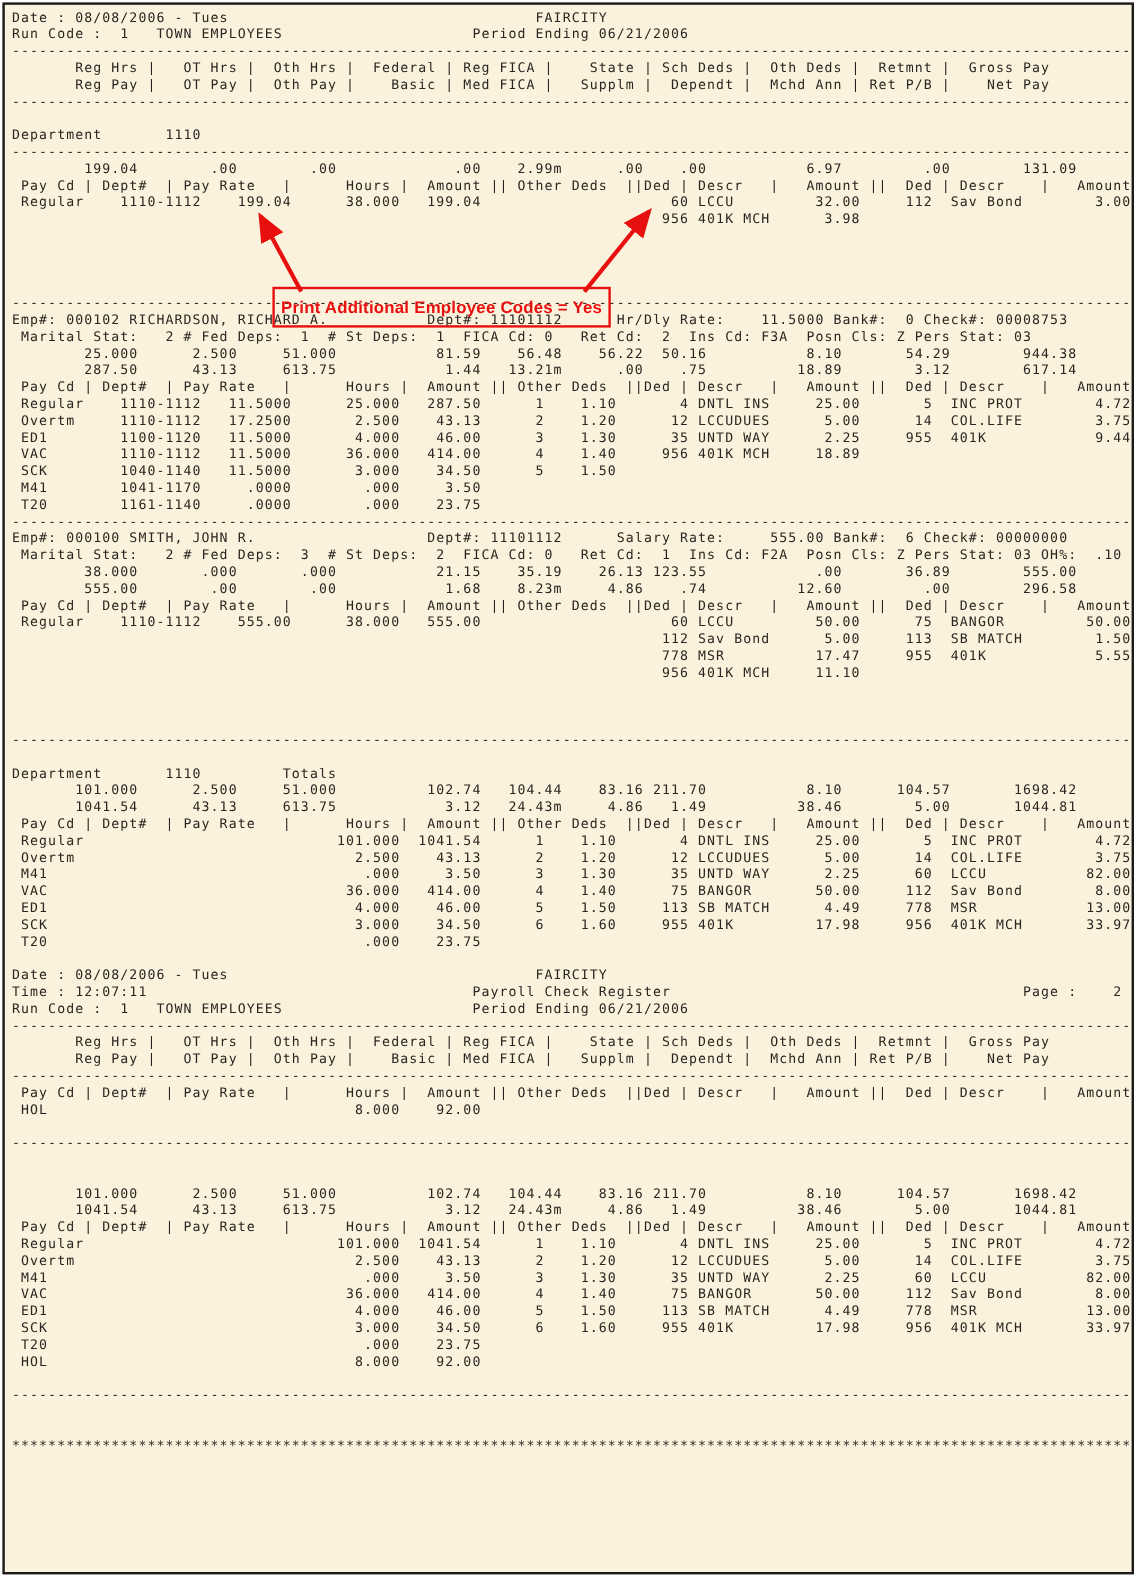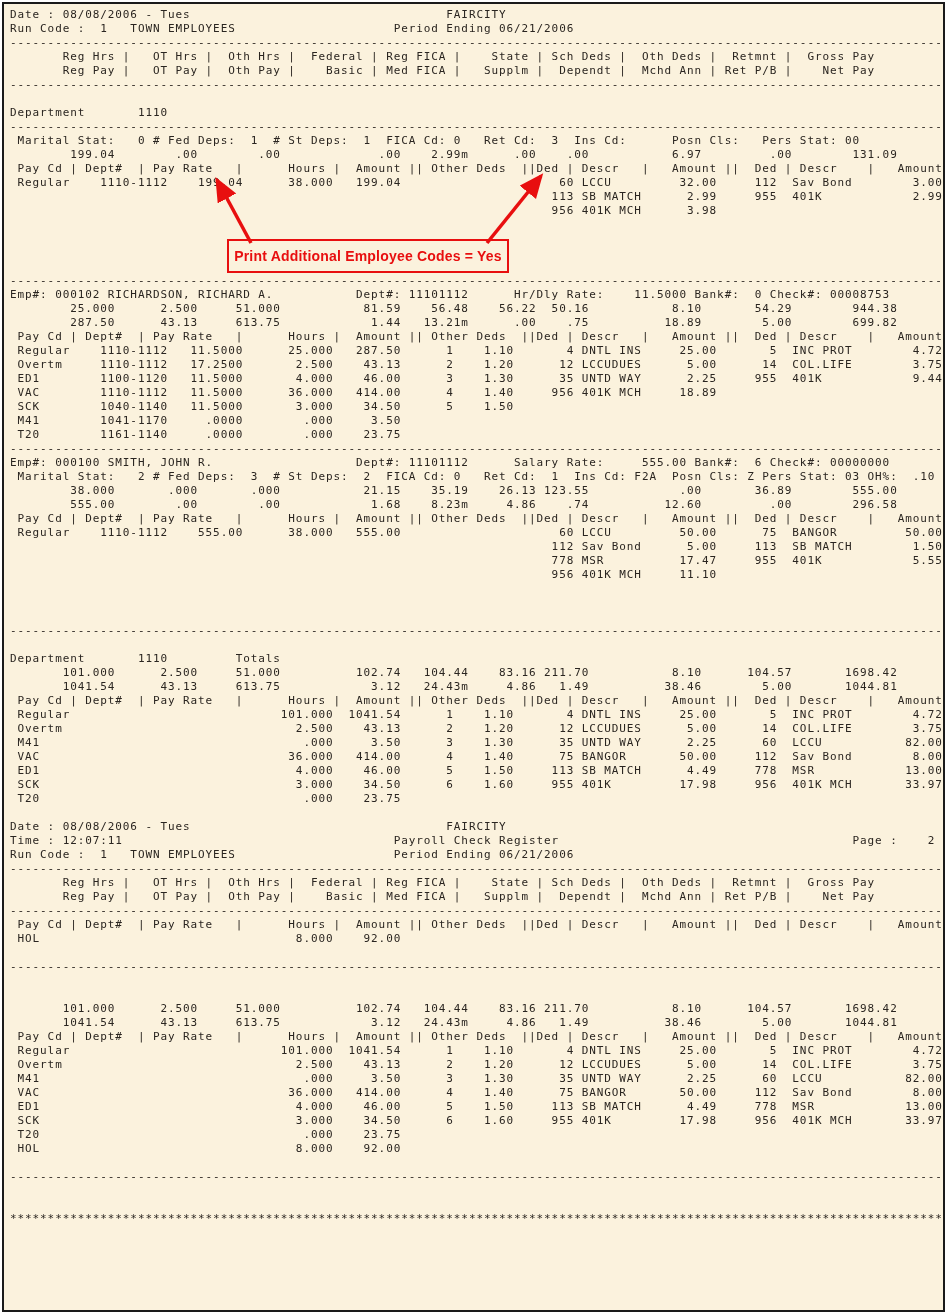--- a/index.html
+++ b/index.html
@@ -27,34 +27,33 @@
     <div id="report">
         <div class="ln">Date : 08/08/2006 - Tues                                  FAIRCITY</div>
         <div class="ln">Run Code :  1   TOWN EMPLOYEES                     Period Ending 06/21/2006</div>
         <div class="ln">----------------------------------------------------------------------------------------------------------------------------</div>
         <div class="ln">       Reg Hrs |   OT Hrs |  Oth Hrs |  Federal | Reg FICA |    State | Sch Deds |  Oth Deds |  Retmnt |  Gross Pay</div>
         <div class="ln">       Reg Pay |   OT Pay |  Oth Pay |    Basic | Med FICA |   Supplm |  Dependt |  Mchd Ann | Ret P/B |    Net Pay</div>
         <div class="ln">----------------------------------------------------------------------------------------------------------------------------</div>
         <div class="ln"> </div>
         <div class="ln">Department       1110</div>
         <div class="ln">----------------------------------------------------------------------------------------------------------------------------</div>
-        <div class="ln"> Marital Stat:   0 # Fed Deps:  1  # St Deps:  1  FICA Cd: 0   Ret Cd:  3  Ins Cd:      Posn Cls:   Pers Stat: 00</div>
         <div class="ln">        199.04        .00        .00             .00    2.99m      .00    .00           6.97         .00        131.09</div>
         <div class="ln"> Pay Cd | Dept#  | Pay Rate   |      Hours |  Amount || Other Deds  ||Ded | Descr   |   Amount ||  Ded | Descr    |   Amount</div>
         <div class="ln"> Regular    1110-1112    199.04      38.000   199.04                     60 LCCU         32.00     112  Sav Bond        3.00</div>
-        <div class="ln">                                                                        113 SB MATCH      2.99     955  401K            2.99</div>
         <div class="ln">                                                                        956 401K MCH      3.98</div>
         <div class="ln"> </div>
         <div class="ln"> </div>
         <div class="ln"> </div>
         <div class="ln"> </div>
         <div class="ln">----------------------------------------------------------------------------------------------------------------------------</div>
         <div class="ln">Emp#: 000102 RICHARDSON, RICHARD A.           Dept#: 11101112      Hr/Dly Rate:    11.5000 Bank#:  0 Check#: 00008753</div>
+        <div class="ln"> Marital Stat:   2 # Fed Deps:  1  # St Deps:  1  FICA Cd: 0   Ret Cd:  2  Ins Cd: F3A  Posn Cls: Z Pers Stat: 03</div>
         <div class="ln">        25.000      2.500     51.000           81.59    56.48    56.22  50.16           8.10       54.29        944.38</div>
-        <div class="ln">        287.50      43.13     613.75            1.44   13.21m      .00    .75          18.89        5.00        699.82</div>
+        <div class="ln">        287.50      43.13     613.75            1.44   13.21m      .00    .75          18.89        3.12        617.14</div>
         <div class="ln"> Pay Cd | Dept#  | Pay Rate   |      Hours |  Amount || Other Deds  ||Ded | Descr   |   Amount ||  Ded | Descr    |   Amount</div>
         <div class="ln"> Regular    1110-1112   11.5000      25.000   287.50      1    1.10       4 DNTL INS     25.00       5  INC PROT        4.72</div>
         <div class="ln"> Overtm     1110-1112   17.2500       2.500    43.13      2    1.20      12 LCCUDUES      5.00      14  COL.LIFE        3.75</div>
         <div class="ln"> ED1        1100-1120   11.5000       4.000    46.00      3    1.30      35 UNTD WAY      2.25     955  401K            9.44</div>
         <div class="ln"> VAC        1110-1112   11.5000      36.000   414.00      4    1.40     956 401K MCH     18.89</div>
         <div class="ln"> SCK        1040-1140   11.5000       3.000    34.50      5    1.50</div>
         <div class="ln"> M41        1041-1170     .0000        .000     3.50</div>
         <div class="ln"> T20        1161-1140     .0000        .000    23.75</div>
         <div class="ln">----------------------------------------------------------------------------------------------------------------------------</div>
         <div class="ln">Emp#: 000100 SMITH, JOHN R.                   Dept#: 11101112      Salary Rate:     555.00 Bank#:  6 Check#: 00000000</div>

